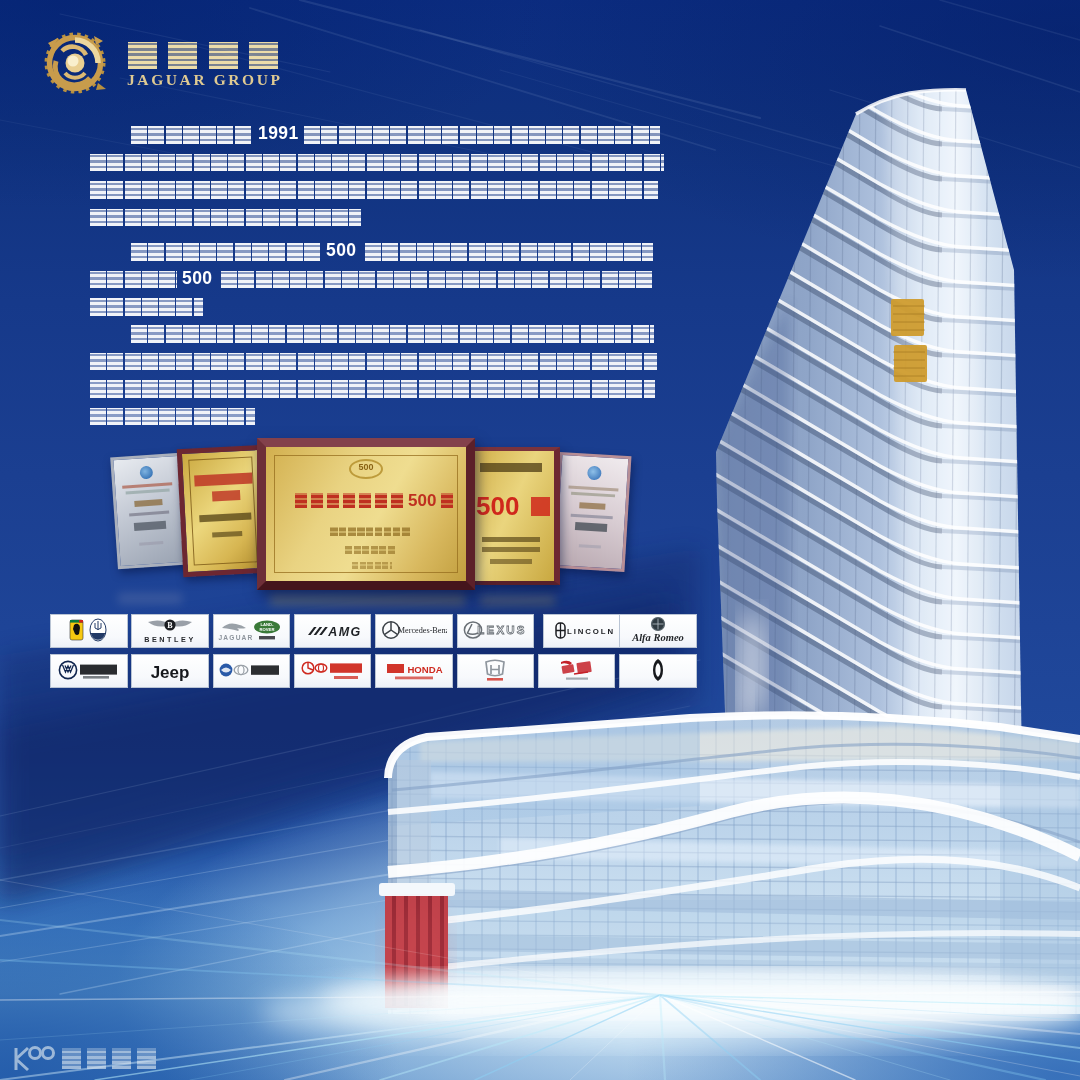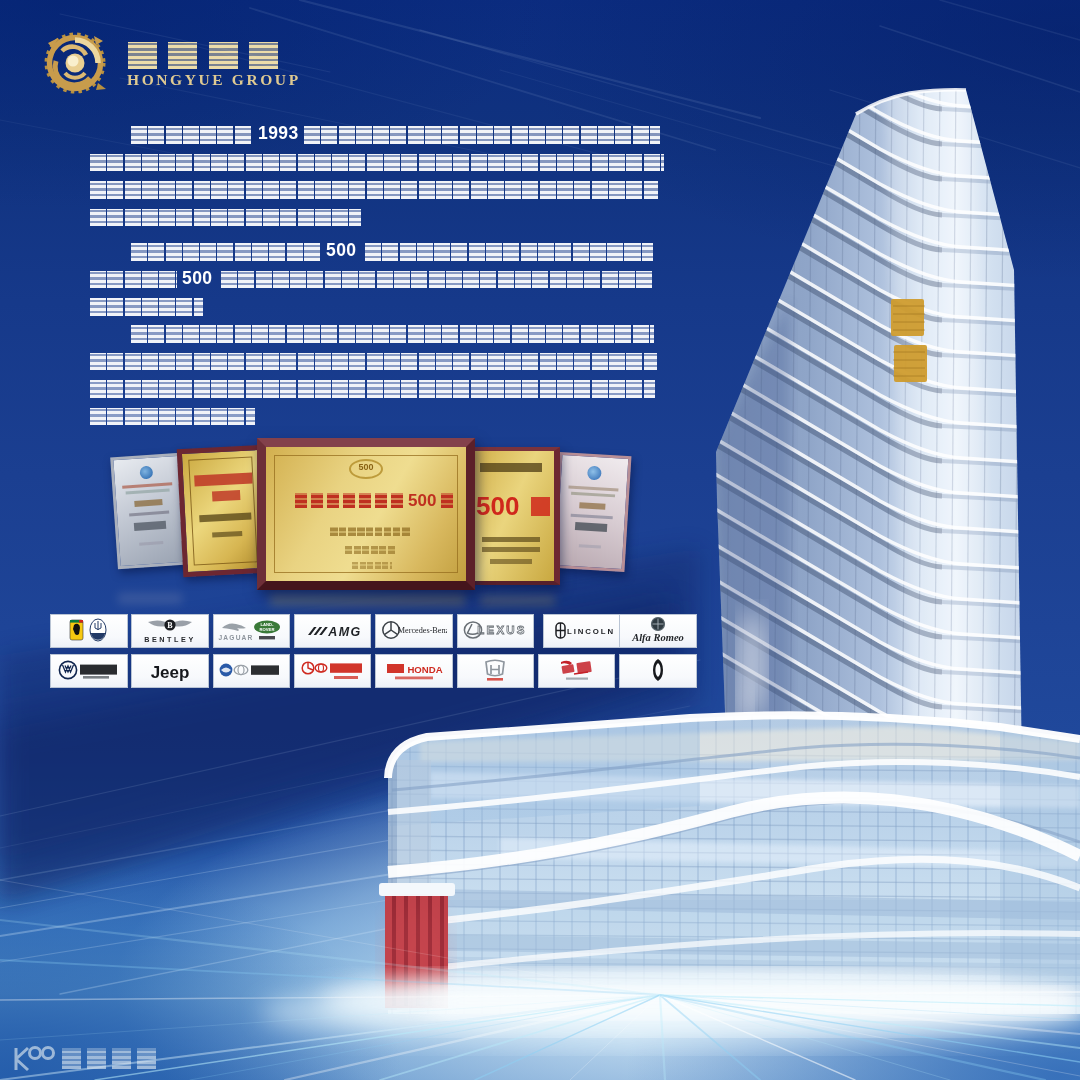--- a/index.html
+++ b/index.html
@@ -339,24 +339,24 @@
 <path d="M24,20 A15,15 0 0,1 48,24" stroke="#dcb972" stroke-width="4.5" fill="none"></path>
 <path d="M47,42 A13,13 0 0,1 27,42" stroke="#dcb972" stroke-width="4" fill="none"></path>
 <circle cx="37" cy="32" r="9.5" fill="#e9cf92"></circle>
 <circle cx="35" cy="30" r="5.5" fill="#f9efcd"></circle>
 <path d="M10,12 L20,7 L15,18 Z M56,5 L65,10 L58,14 Z" fill="#c89c4c"></path>
 <path d="M60,52 L68,58 L58,59 Z" fill="#b8903f"></path>
 </svg>
 
 <div class="gz" style="left:128px;top:42px;width:150px;height:27px;--c:#ecdcaa;--w:29px;--p:40.5px"></div>
 
-<div class="abs" style="left:127px;top:71px;width:260px;color:#dfca92;font-family:'Liberation Serif',serif;font-weight:bold;font-size:15.5px;letter-spacing:2.6px">HONGYUE GROUP</div>
+<div class="abs" style="left:127px;top:71px;width:260px;color:#dfca92;font-family:'Liberation Serif',serif;font-weight:bold;font-size:15.5px;letter-spacing:2.6px">JAGUAR GROUP</div>
 
 <div class="zh" style="left:131.0px;top:126.0px;width:121.1px;height:17.5px;--c:rgba(255,255,255,.94);"></div>
-<div class="num" style="left:258px;top:125px">1993</div>
+<div class="num" style="left:258px;top:125px">1991</div>
 <div class="zh" style="left:304.1px;top:126.0px;width:355.5px;height:17.5px;--c:rgba(255,255,255,.94);"></div>
 <div class="zh" style="left:90.0px;top:153.6px;width:574.4px;height:17.5px;--c:rgba(255,255,255,.94);"></div>
 <div class="zh" style="left:90.0px;top:181.2px;width:568.3px;height:17.5px;--c:rgba(255,255,255,.94);"></div>
 <div class="zh" style="left:90.0px;top:208.8px;width:270.7px;height:17.5px;--c:rgba(255,255,255,.94);"></div>
 
 <div class="zh" style="left:131.0px;top:243.0px;width:190.3px;height:17.5px;--c:rgba(255,255,255,.94);"></div>
 <div class="num" style="left:326px;top:242px">500</div>
 <div class="zh" style="left:365.3px;top:243.0px;width:288.0px;height:17.5px;--c:rgba(255,255,255,.94);"></div>
 <div class="zh" style="left:90.0px;top:270.6px;width:86.5px;height:17.5px;--c:rgba(255,255,255,.94);"></div>
 <div class="num" style="left:182px;top:270px">500</div>

